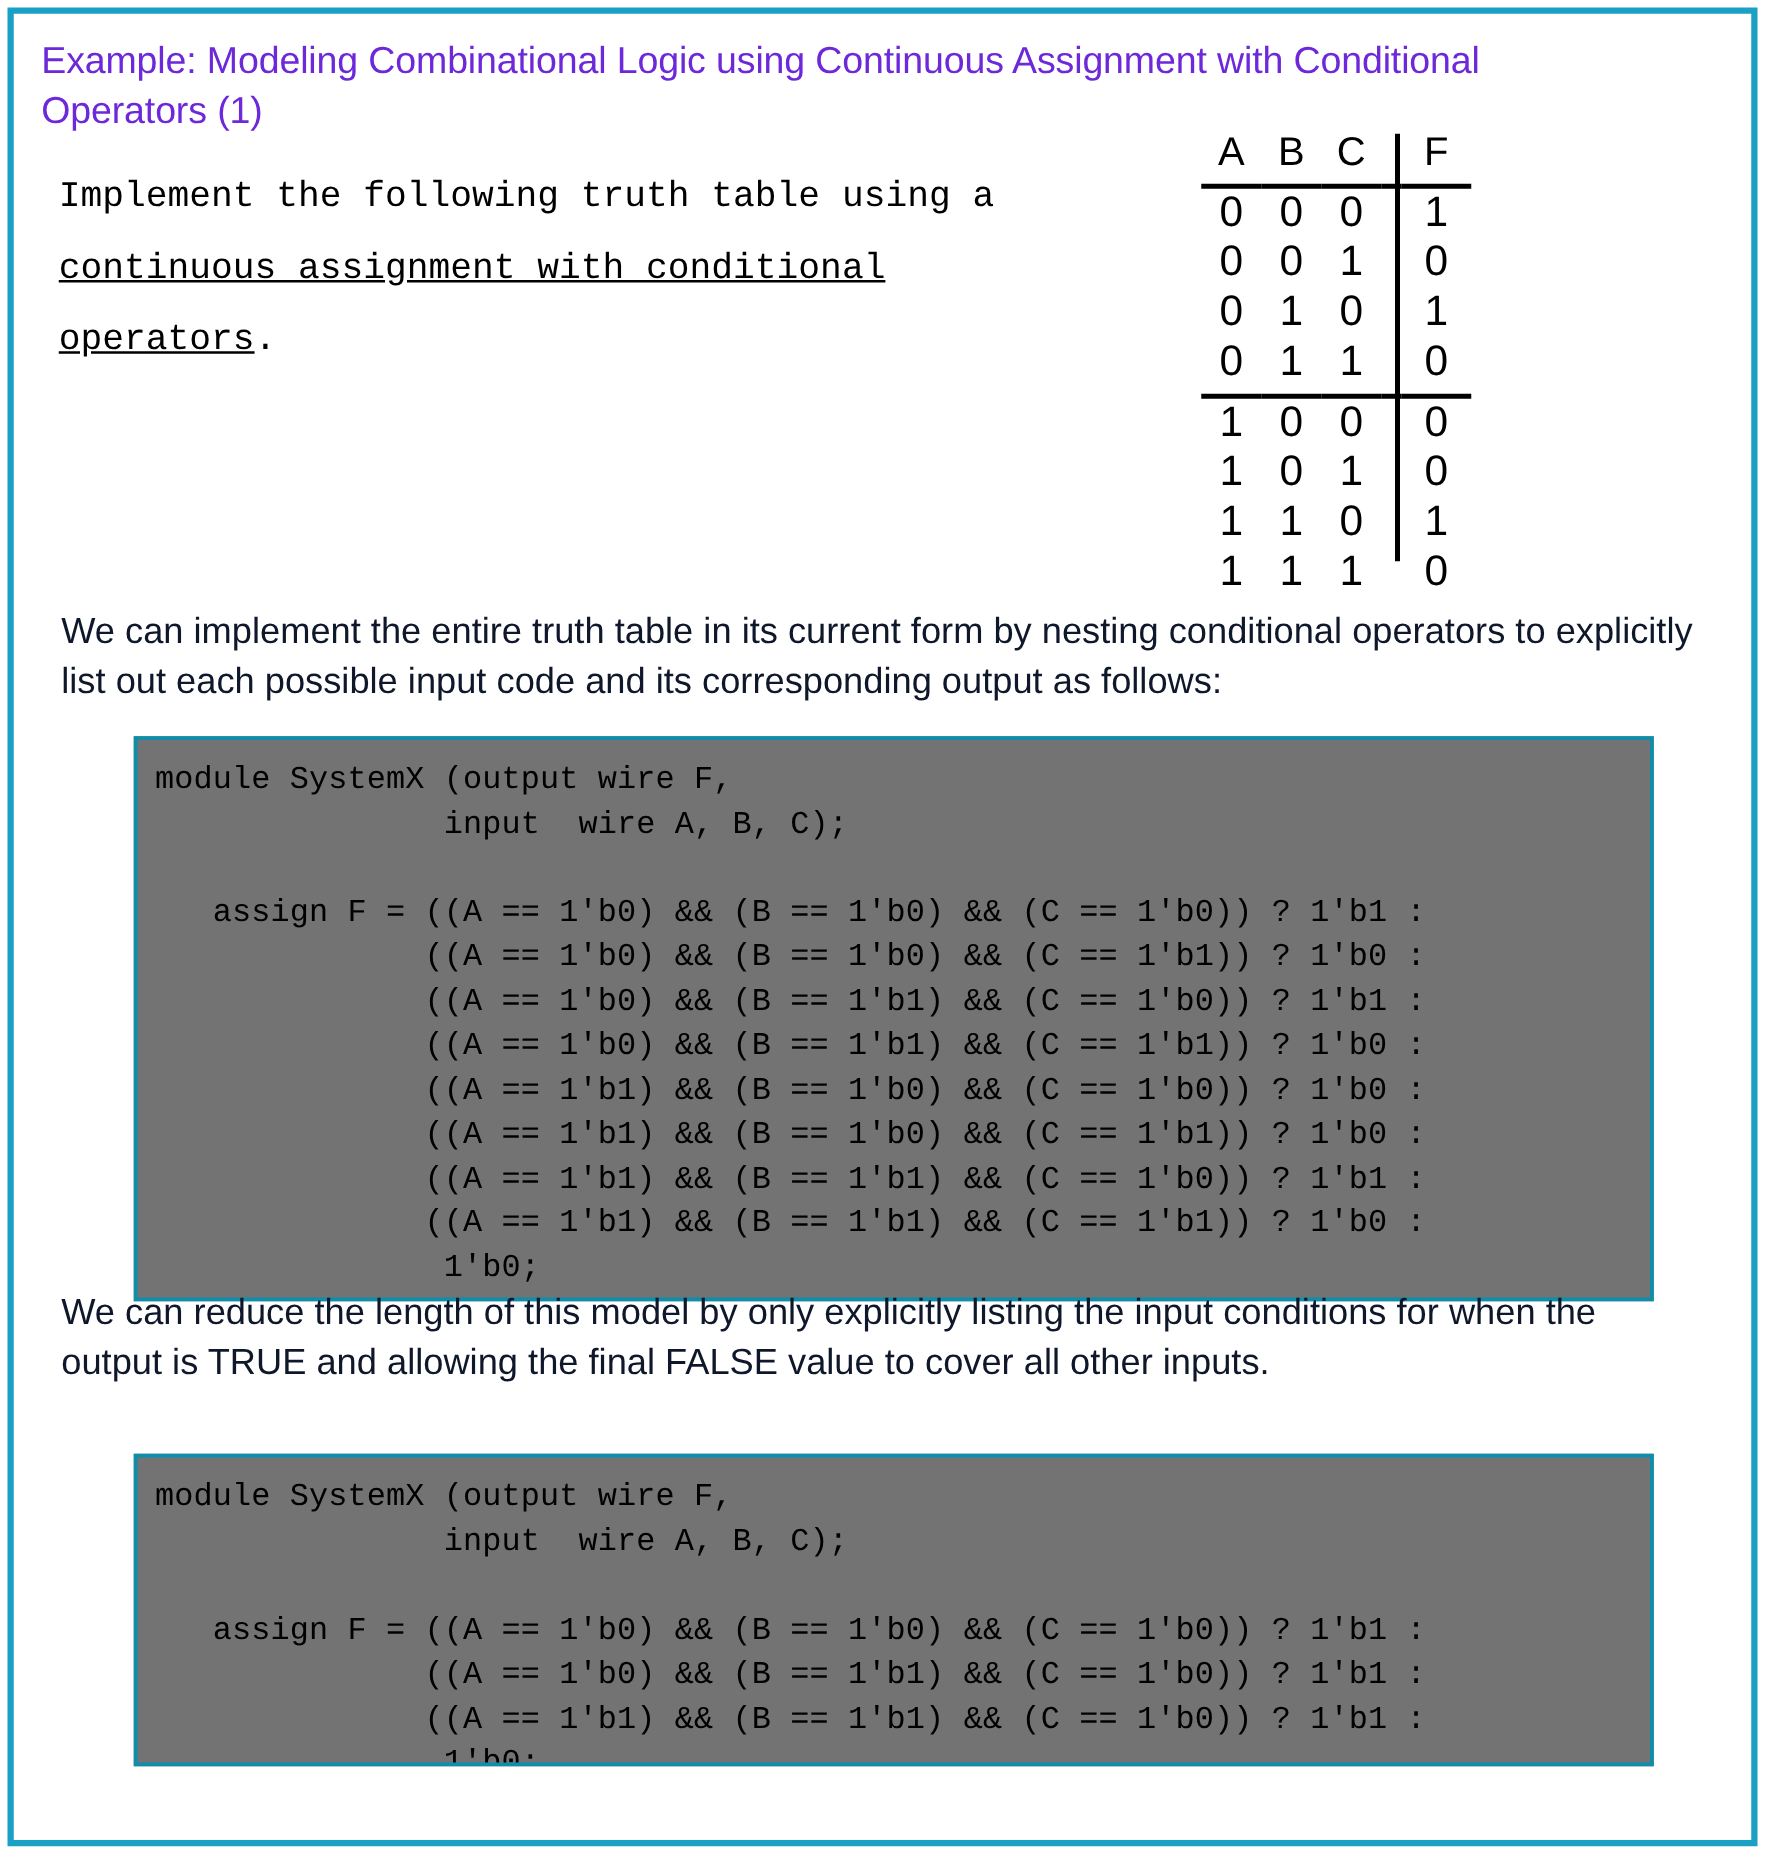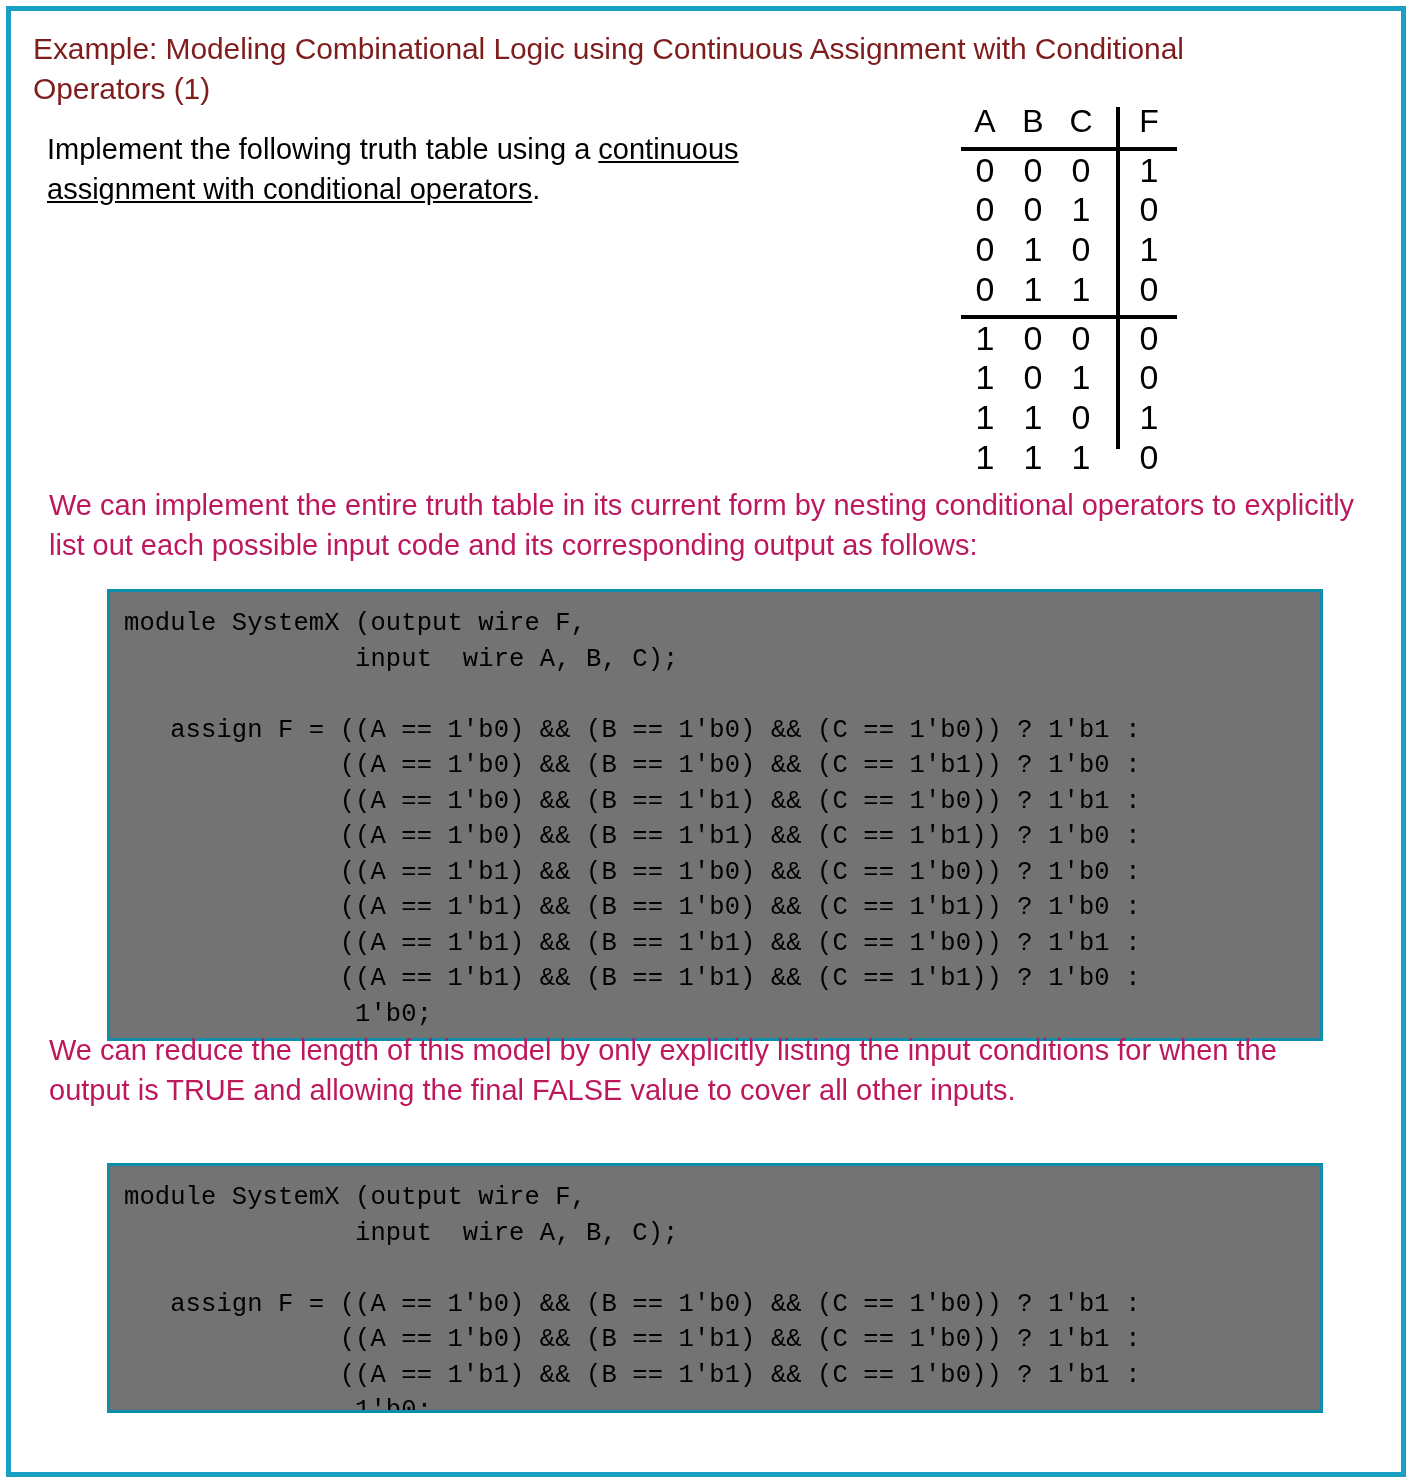--- a/index.html
+++ b/index.html
@@ -24,37 +24,37 @@
     height: 1471px;
     border: 5px solid #19a0c4;
     background: #ffffff;
   }
 
   #title {
     position: absolute;
     left: 22px;
     top: 18px;
     width: 1290px;
-    color: #7f1d1d;
+    color: #6d28d9;
     font-family: "Liberation Sans", sans-serif;
     font-size: 30px;
     line-height: 40px;
     font-weight: 400;
     letter-spacing: -0.1px;
   }
 
   #intro {
     position: absolute;
     left: 36px;
     top: 118px;
     width: 830px;
     color: #000000;
-    font-family: Liberation Sans, sans-serif;
+    font-family: Liberation Mono, monospace;
     font-size: 29px;
-    line-height: 40px;
+    line-height: 57px;
   }
   #intro .u { text-decoration: underline; }
 
   
   #truth-table {
     position: absolute;
     left: 950px;
     top: 92px;
     width: 230px;
   }
@@ -91,21 +91,21 @@
     left: 155px;
     top: 4px;
     width: 4px;
     height: 342px;
     background: #000;
   }
 
   
   .para {
     position: absolute;
-    color: #be185d;
+    color: #0f172a;
     font-family: "Liberation Sans", sans-serif;
     font-size: 29px;
     line-height: 40px;
   }
   #para1 { left: 38px; top: 474px; width: 1320px; }
   #para2 { left: 38px; top: 990px; width: 1270px; margin-top: 29px; }
 
   
   .codebox {
     position: absolute;

